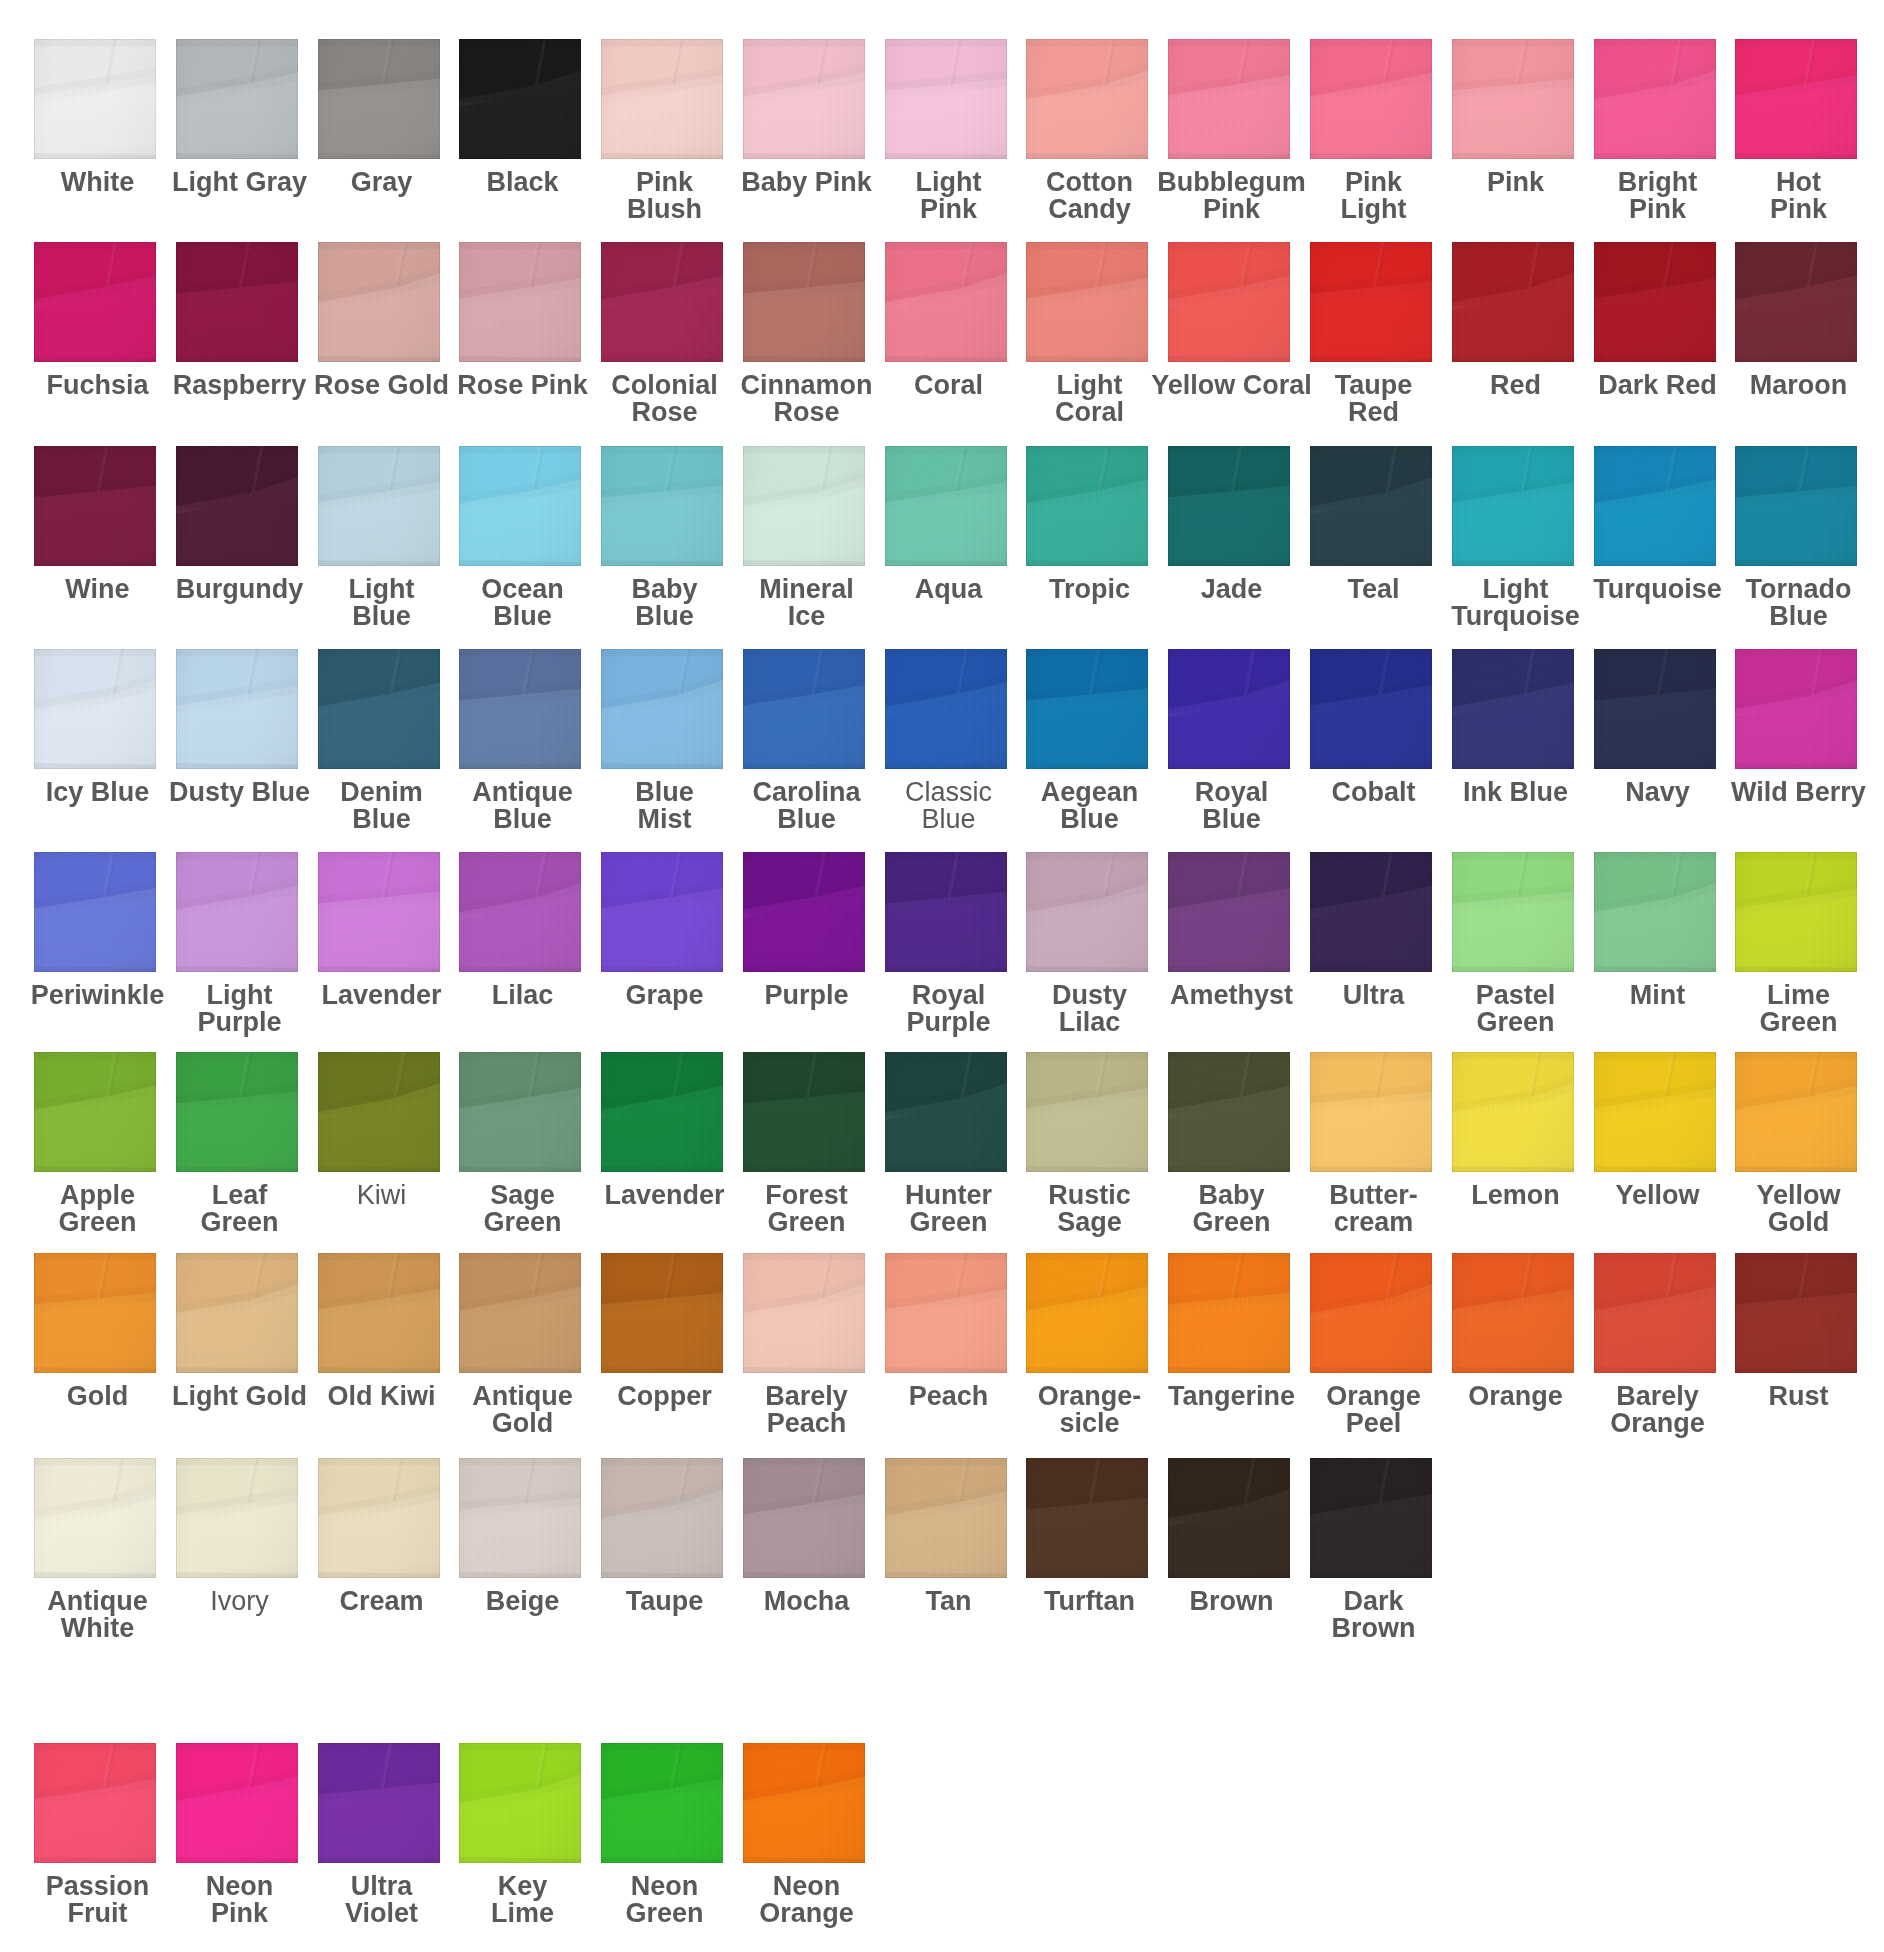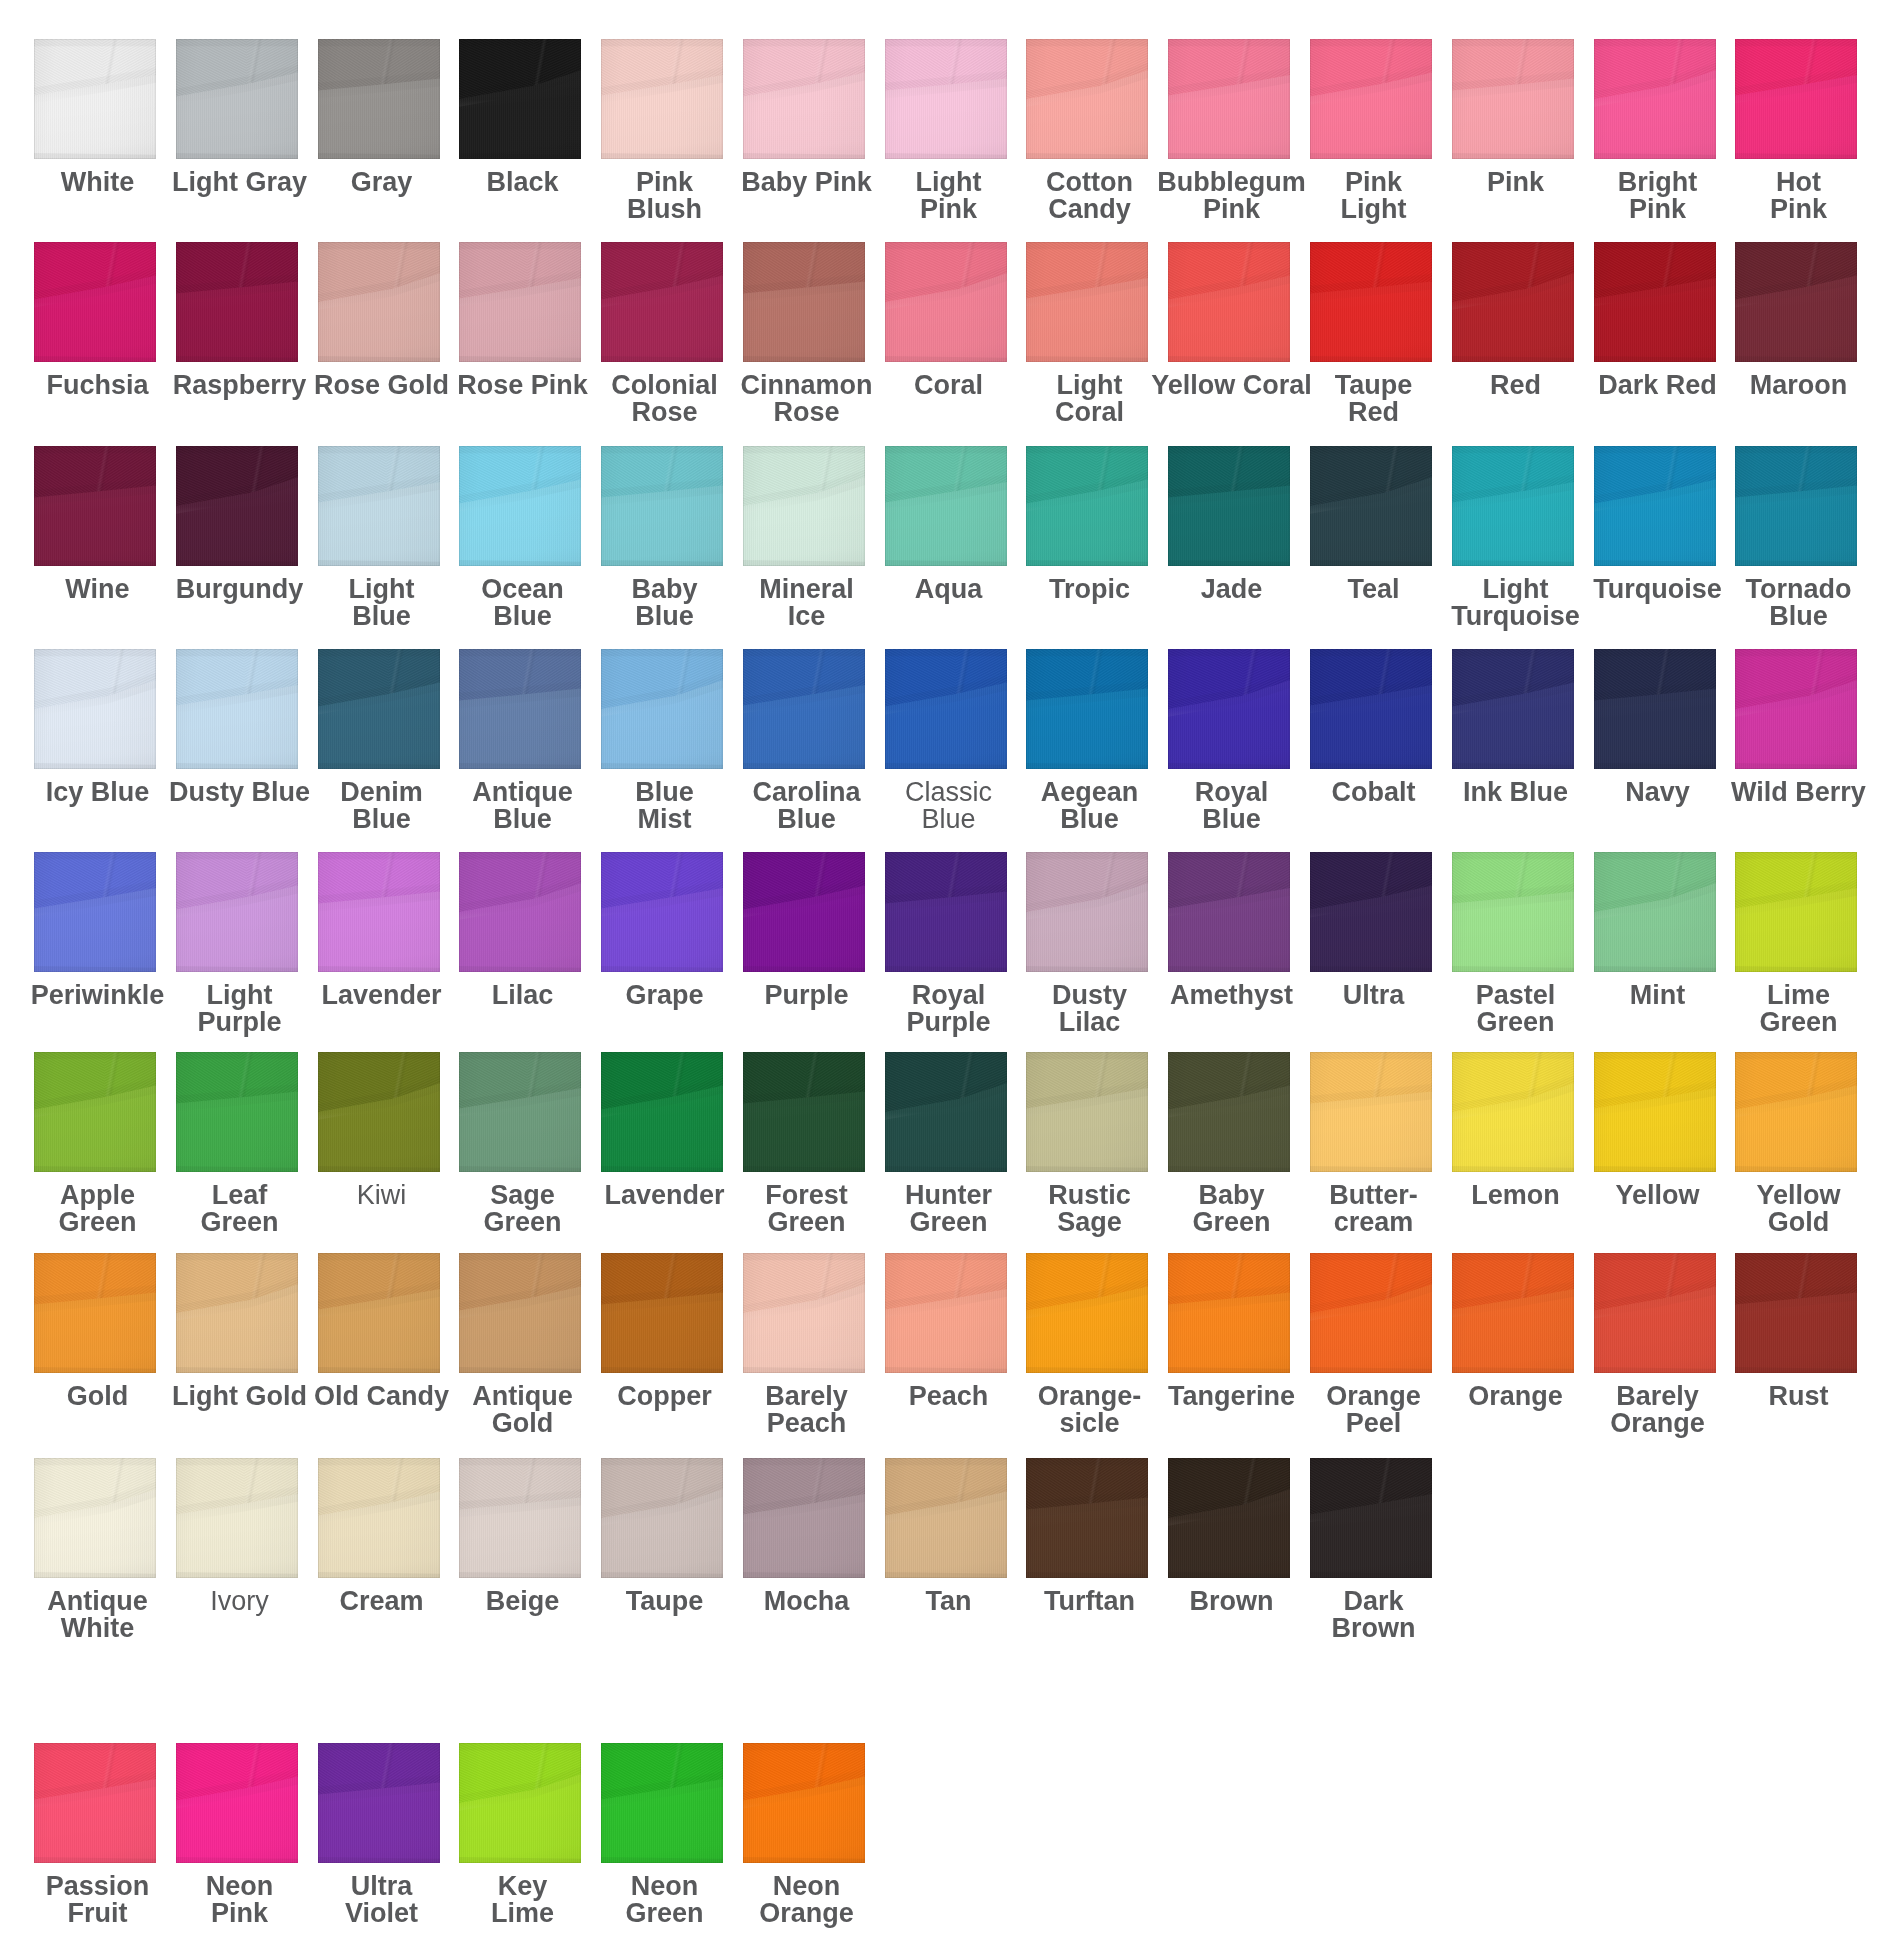--- a/index.html
+++ b/index.html
@@ -1859,21 +1859,21 @@
       <div class="L ribs"></div>
       <div class="L crease"></div>
       <div class="L seam"></div>
       <div class="L sheen"></div>
       <div class="L topedge"></div>
       <div class="L hem"></div>
       <div class="L vig"></div>
       <div class="L edge"></div>
     </div>
     <div class="lbl">
-      <span>Old Candy</span>
+      <span>Old Kiwi</span>
 
     </div>
   </div>
     <div class="cell" style="left: 459px; top: 1253px; width: 122px;">
     <div class="sw v4" style="background: rgb(201, 151, 101);">
       <div class="L tone-up"></div>
       <div class="L tone-lo"></div>
       <div class="L tone-up2"></div>
       <div class="L tone-lo2"></div>
       <div class="L fold-l"></div>

